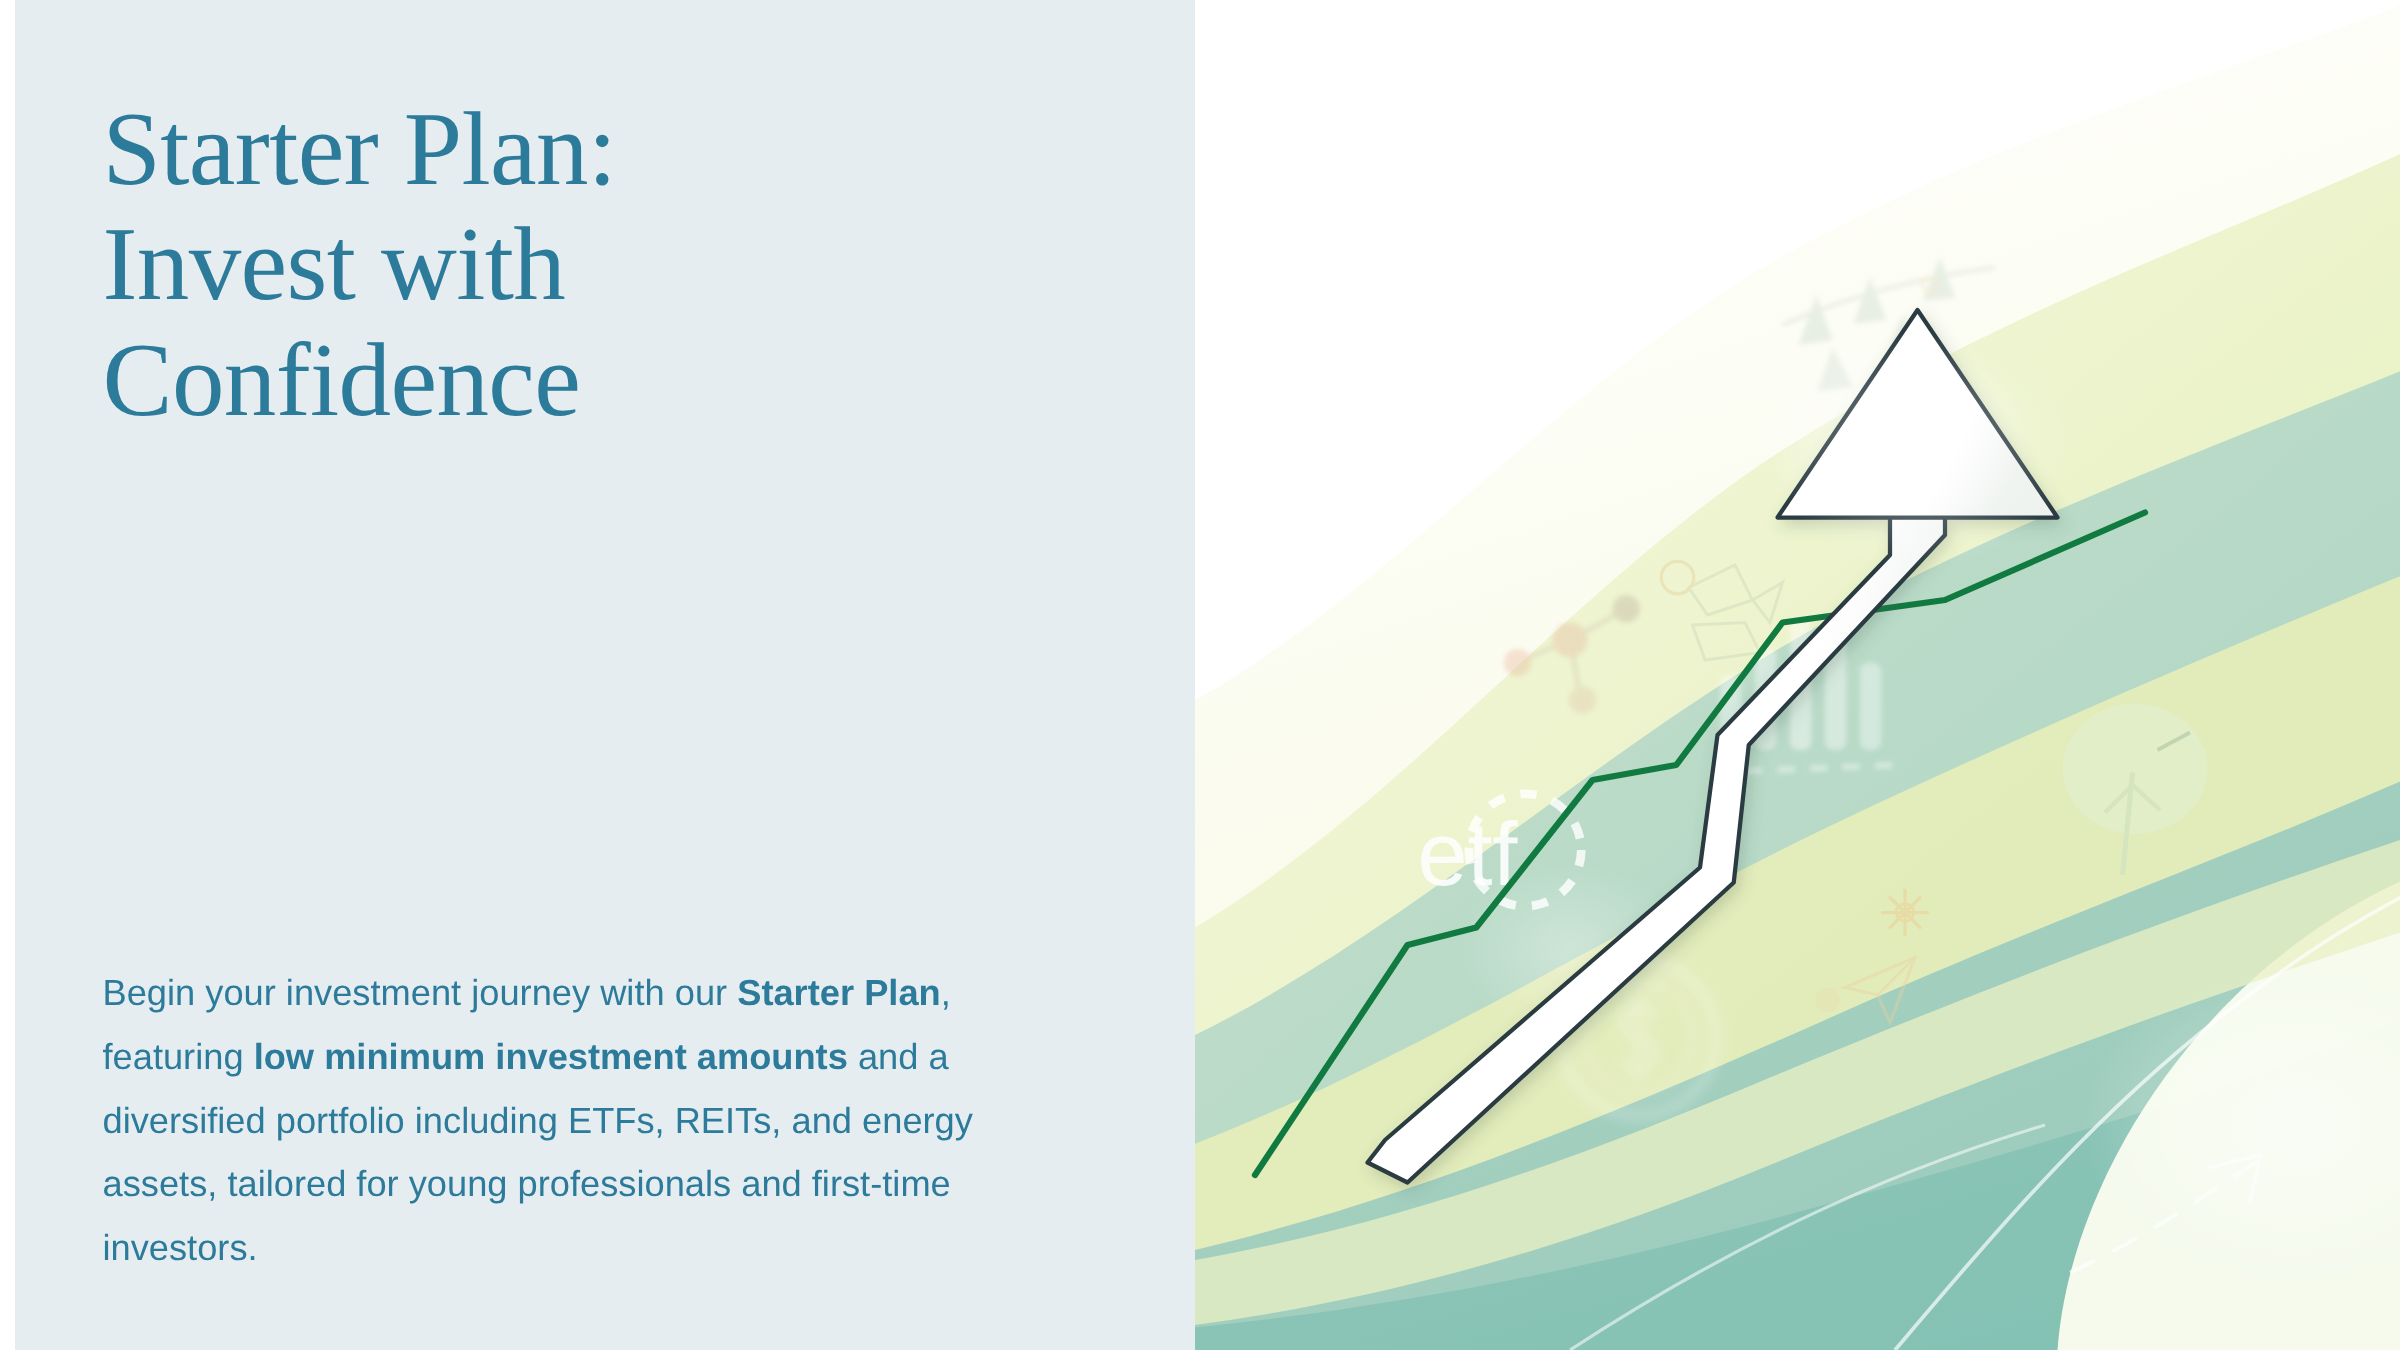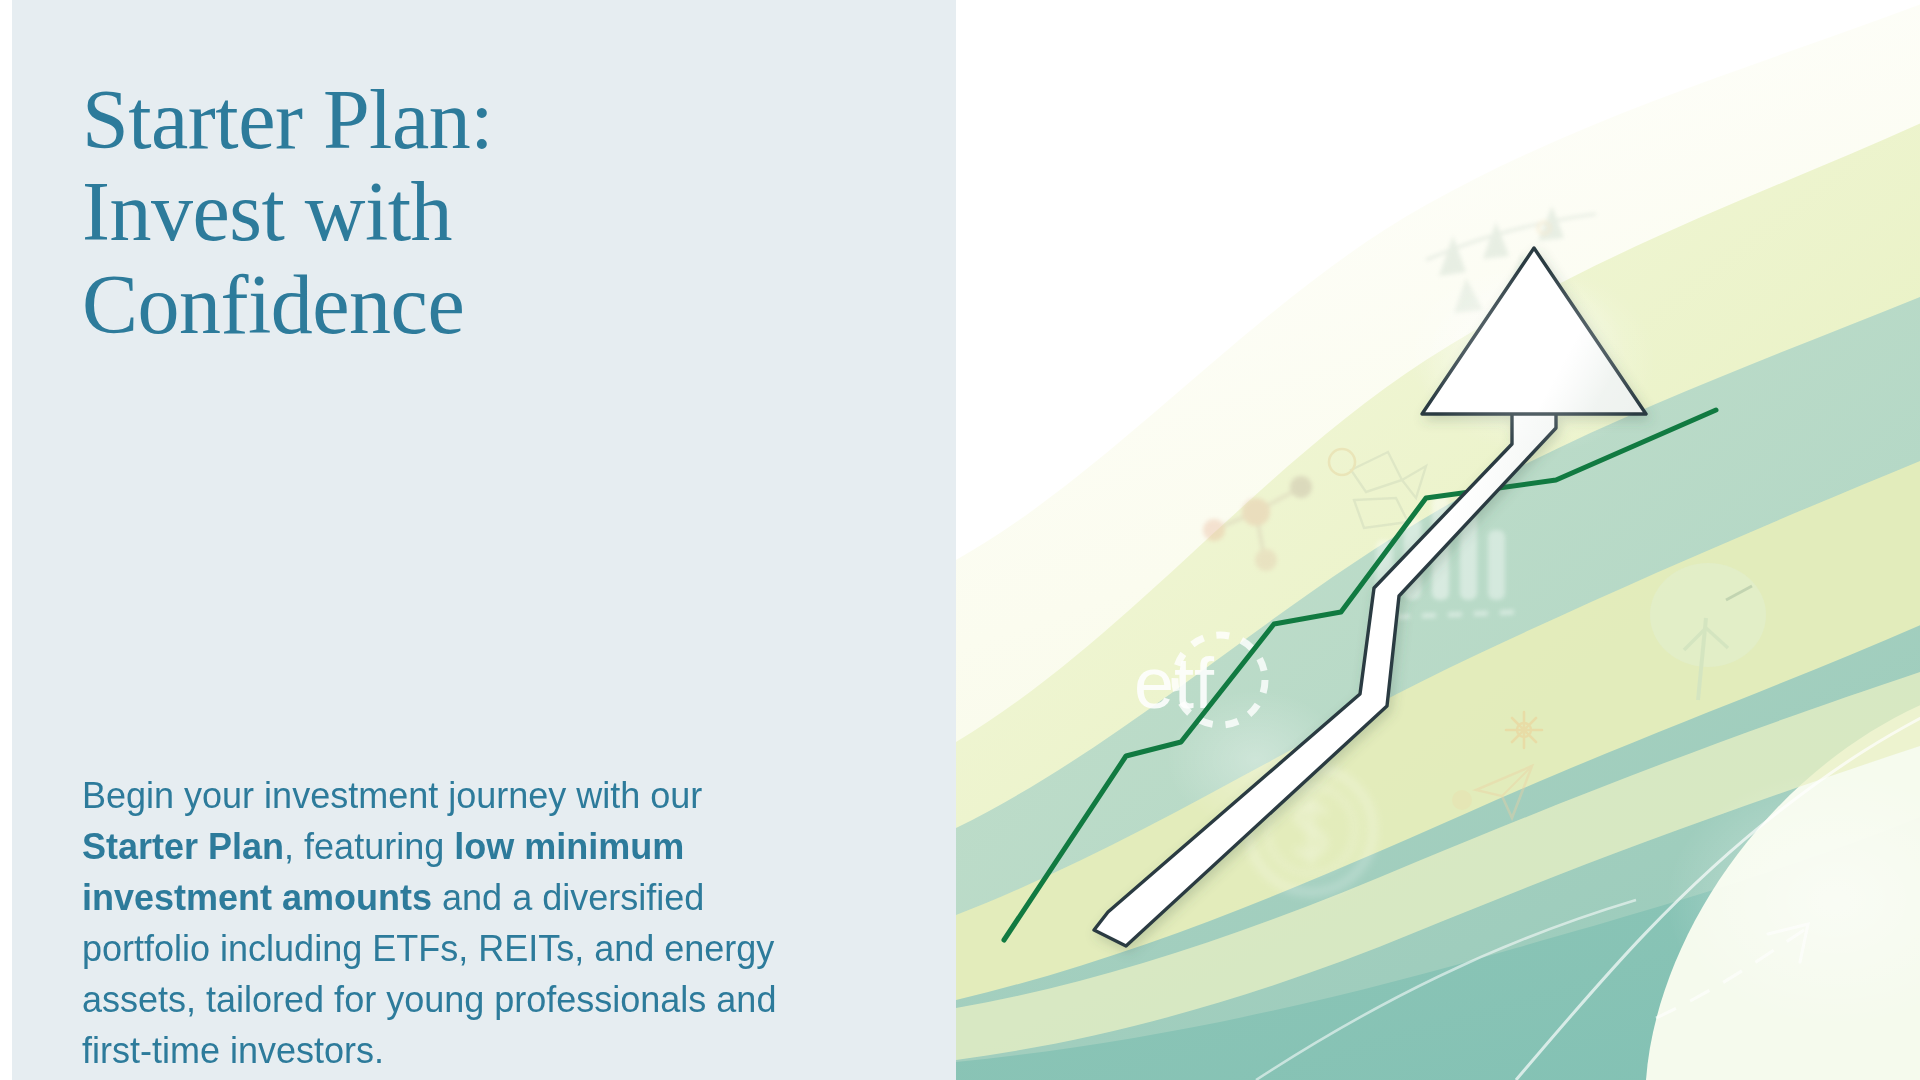--- a/index.html
+++ b/index.html
@@ -30,21 +30,21 @@
     line-height:1.10;
     letter-spacing:-0.5px;
     color:#2d7b9b;
     white-space:pre-line;
   }
   .body-copy{
     position:absolute;
     left:70px; top:770px;
     width:730px;
     font-family:"Liberation Sans", sans-serif;
-    font-size:36px;
+    font-size:29px;
     line-height:51px;
     color:#2d7b9b;
   }
   .body-copy b{ font-weight:700; color:#2d7b9b; }
 
   
   .art-panel{
     position:relative;
     flex:1 1 auto;
     height:1080px;

